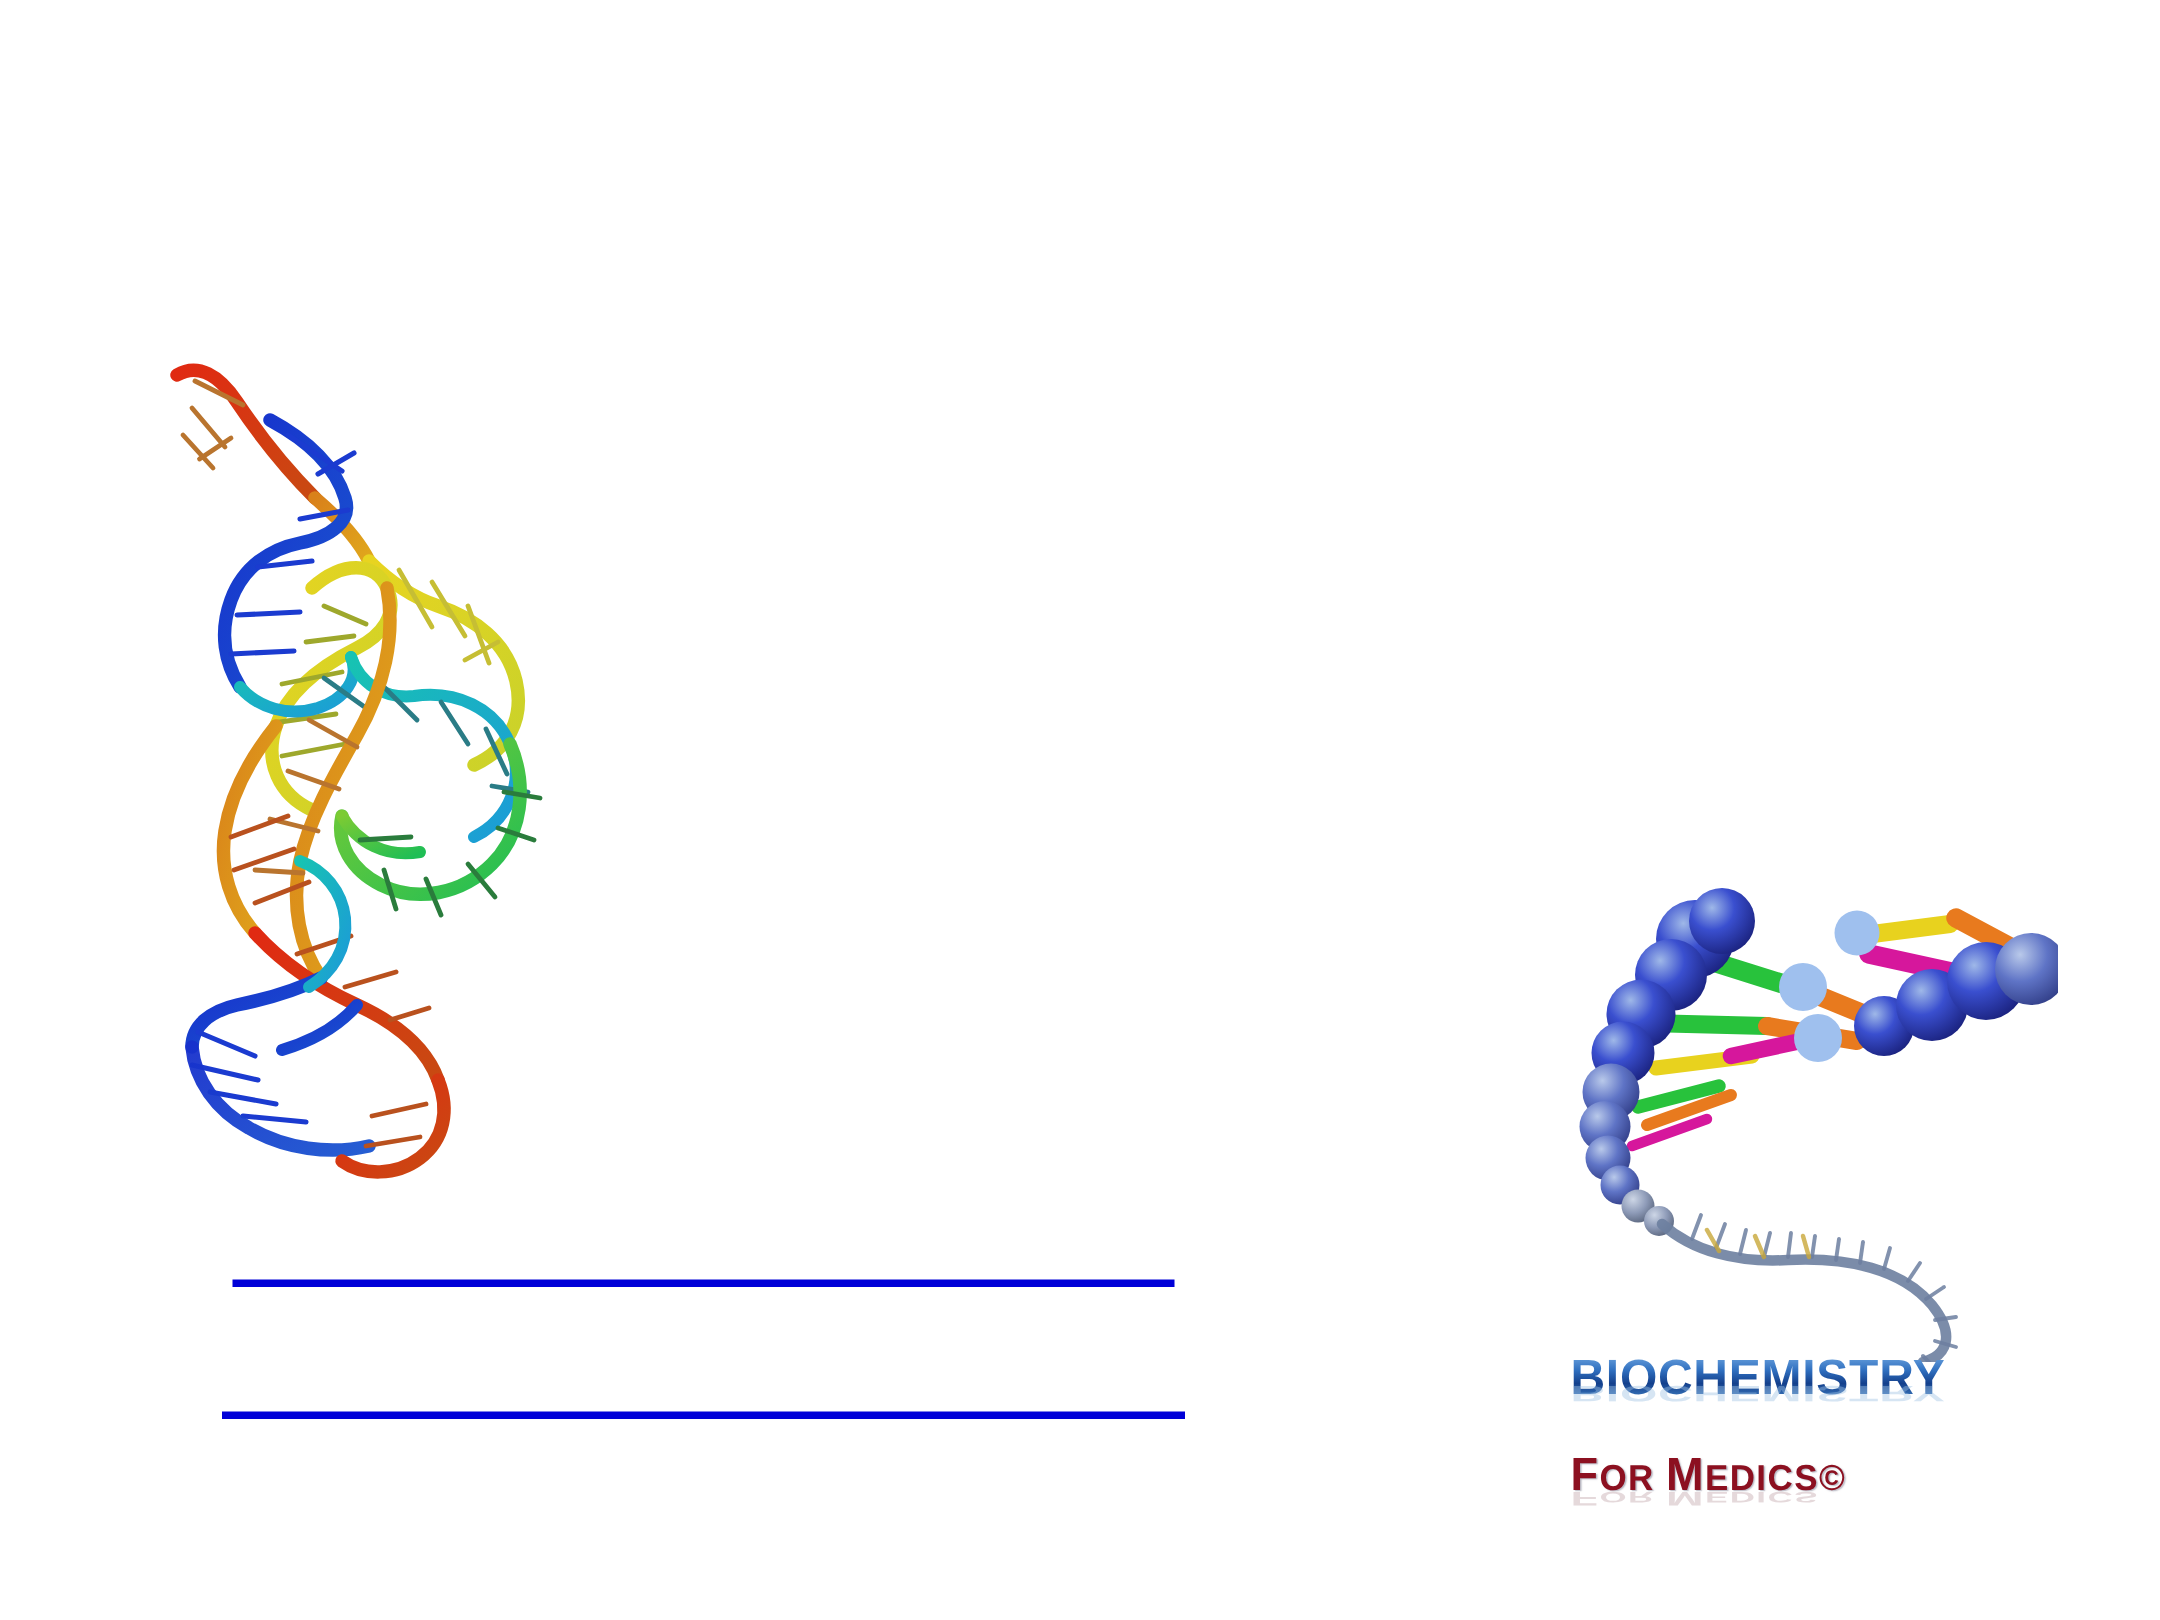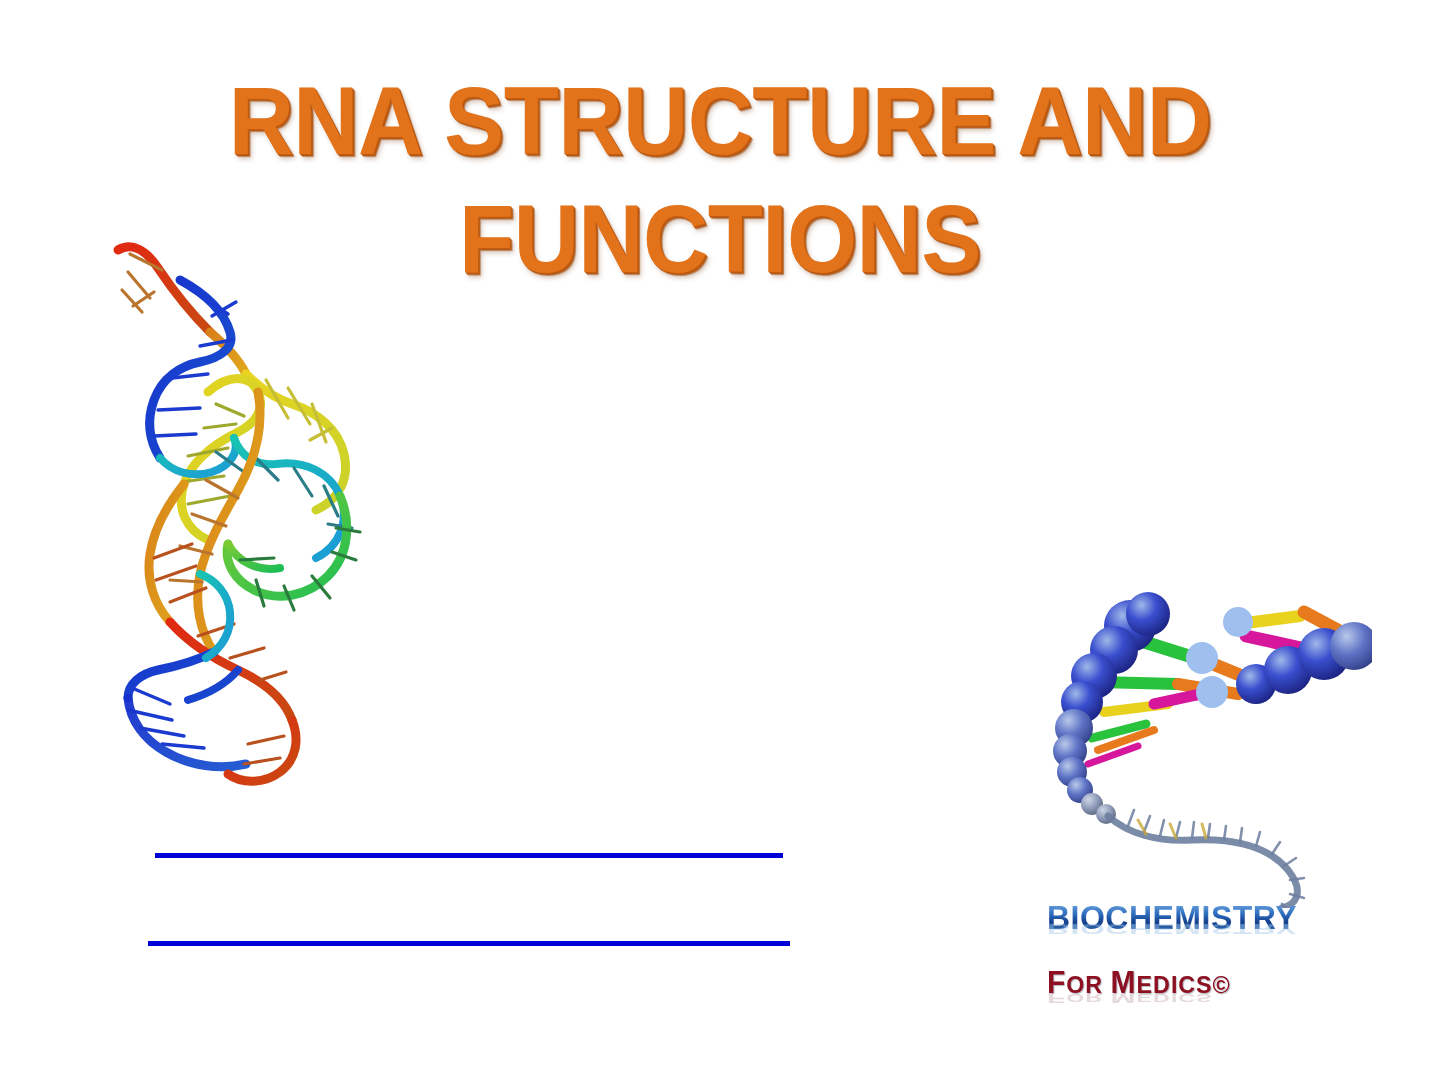--- a/index.html
+++ b/index.html
@@ -146,24 +146,20 @@
     transform-origin: top center;
     filter: blur(0.5px);
   }
   #logo-sub-reflection .sc { font-size: 24px; }
 </style>
 </head>
 <body>
 
 <div id="slide">
 
-  <div id="title-block">
-    <div class="title-line">RNA STRUCTURE AND</div>
-    <div class="title-line">FUNCTIONS</div>
-  </div>
 
   <div id="rna-figure">
     <svg viewBox="0 0 290 560" xmlns="http://www.w3.org/2000/svg">
       <defs>
         <linearGradient id="gRed" x1="0" y1="0" x2="1" y2="1">
           <stop offset="0%" stop-color="#E02A12"></stop>
             <stop offset="100%" stop-color="#C84A12"></stop>
         </linearGradient>
         <linearGradient id="gOr" x1="0" y1="0" x2="1" y2="1">
           <stop offset="0%" stop-color="#D9811A"></stop>

